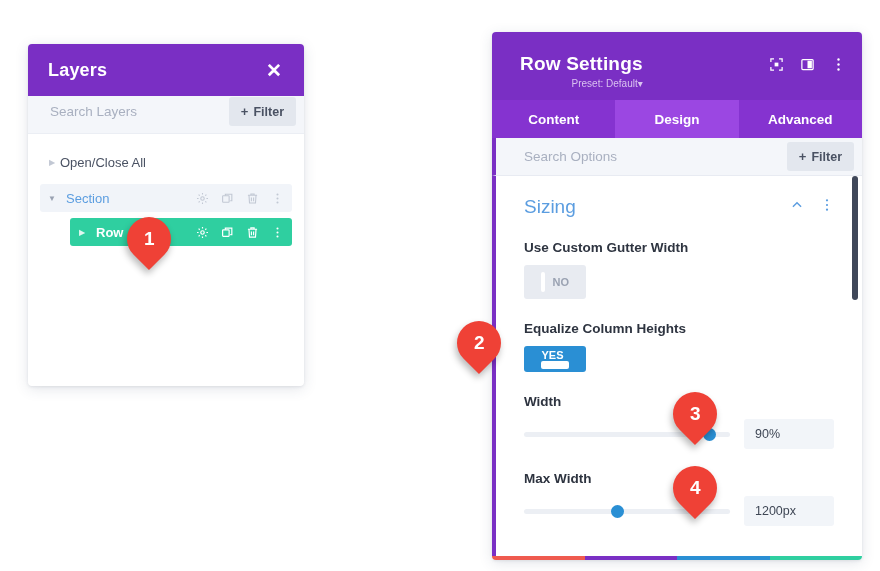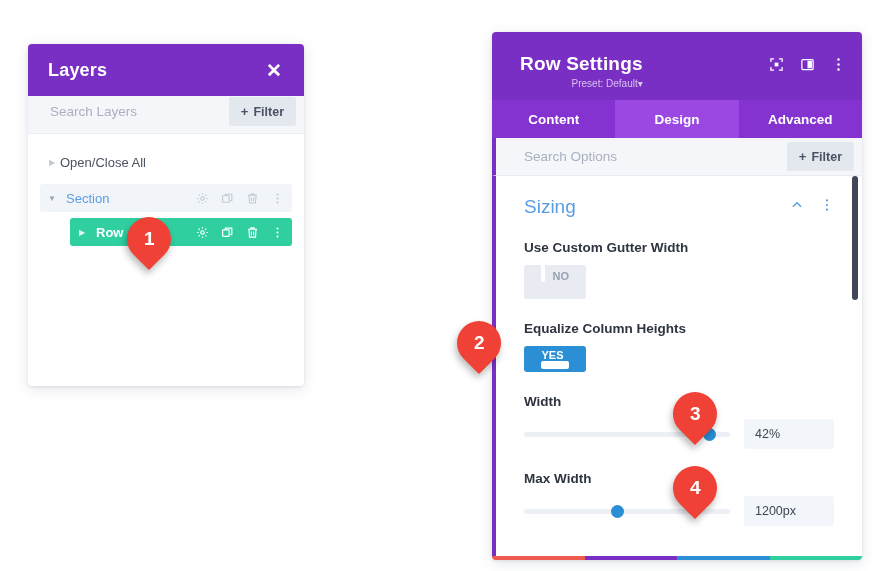--- a/index.html
+++ b/index.html
@@ -100,21 +100,21 @@
   }
   .sizing-head { display: flex; align-items: center; justify-content: space-between; margin-bottom: 22px; }
   .sizing-title { color: #5b9de0; font-size: 19px; font-weight: normal; }
   .sizing-ctrls { display: flex; align-items: center; gap: 16px; color: #5b9de0; }
   .sizing-ctrls span { cursor: pointer; display: block; }
 
   .field { margin-bottom: 22px; }
   .field-label { font-size: 13.5px; color: #2e3440; font-weight: bold; margin-bottom: 10px; }
 
   .toggle { width: 62px; height: 26px; border-radius: 3px; display: flex; align-items: center; cursor: pointer; flex-direction: column; }
-  .toggle.off { background: #e8ebf1; justify-content: flex-start; padding: 17px; flex-direction: row; align-items: flex-end; }
+  .toggle.off { background: #e8ebf1; justify-content: flex-start; padding: 17px; flex-direction: row; }
   .toggle.on  { background: #2a8fd4; justify-content: flex-end; padding: 3px; }
   .toggle .knob { width: 28px; height: 20px; background: #ffffff; border-radius: 2px; }
   .toggle .txt { font-size: 11px; font-weight: bold; }
   .toggle.off .txt { color: #9aa2b2; margin-left: 8px; }
   .toggle.on  .txt { color: #ffffff; margin-right: 9px; order: -1; margin-left: 4px; }
 
   .slider-row { display: flex; align-items: center; gap: 0; }
   .slider { position: relative; flex: 1; height: 18px; margin-right: 14px; }
   .slider-track {
     position: absolute; top: 7px; left: 0; right: 0; height: 5px;
@@ -339,21 +339,21 @@
         </div>
       </div>
 
       <div class="field">
         <div class="field-label">Width</div>
         <div class="slider-row">
           <div class="slider">
             <div class="slider-track"></div>
             <div class="slider-knob" id="knob-width" style="left: calc(90% - 6px);"></div>
           </div>
-          <div class="value-box">42%</div>
+          <div class="value-box">90%</div>
         </div>
       </div>
 
       <div class="field">
         <div class="field-label">Max Width</div>
         <div class="slider-row">
           <div class="slider">
             <div class="slider-track"></div>
             <div class="slider-knob" id="knob-maxwidth" style="left: calc(45% - 6px);"></div>
           </div>

